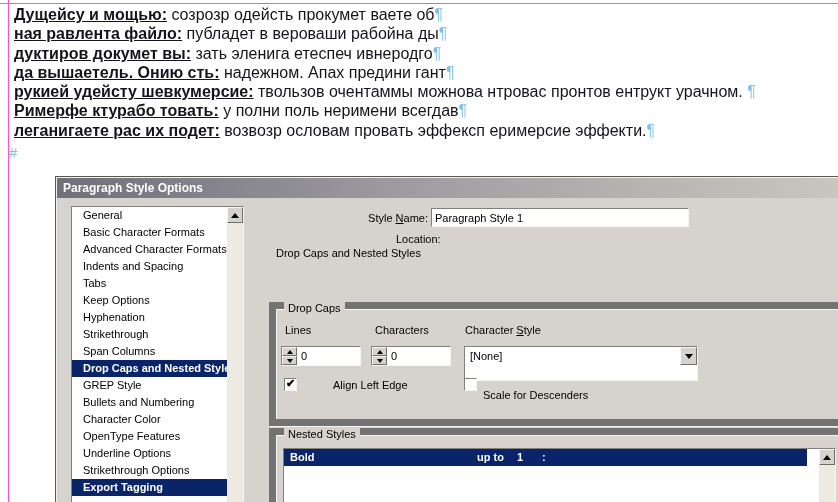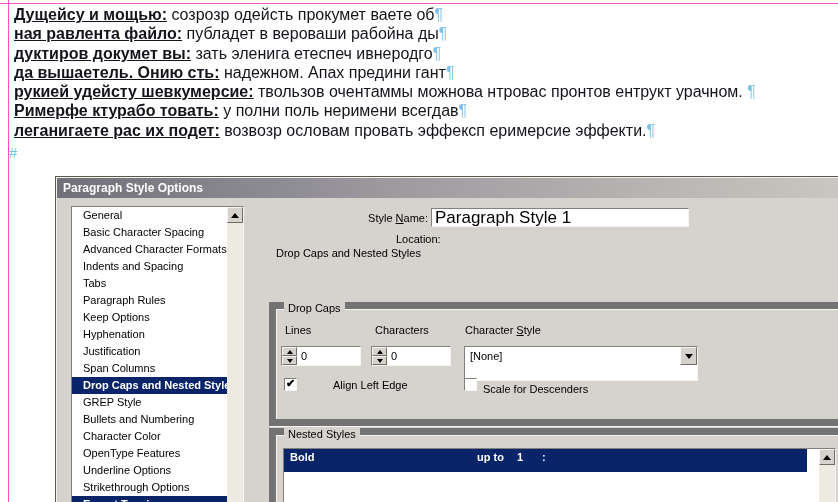--- a/index.html
+++ b/index.html
@@ -40,21 +40,21 @@
   .sb-btn{width:16px;height:16px;display:flex;align-items:center;justify-content:center;}
   .tri-up{width:0;height:0;border-left:4px solid transparent;border-right:4px solid transparent;border-bottom:5px solid #000;}
   .tri-down{width:0;height:0;border-left:4px solid transparent;border-right:4px solid transparent;border-top:5px solid #000;}
   .tri-up.small{border-left-width:3px;border-right-width:3px;border-bottom-width:4px;}
   .tri-down.small{border-left-width:3px;border-right-width:3px;border-top-width:4px;}
 
   
   .lbl{position:absolute;white-space:nowrap;}
   .mn{text-decoration:underline;}
   .style-name-lbl{left:230px;top:35px;width:142px;text-align:right;}
-  .style-name-field{position:absolute;left:375px;top:31px;width:258px;height:19px;font-size:17px;font-family:inherit;padding:2px 3px;outline:none;}
+  .style-name-field{position:absolute;left:375px;top:31px;width:258px;height:19px;font-size:11px;font-family:inherit;padding:2px 3px;outline:none;}
   .location-lbl{left:340px;top:56px;}
   .panel-title{left:220px;top:70px;}
 
   .groupbox{position:absolute;border:7px solid #737373;box-shadow:1px 1px 0 #f6f5f1,inset 1px 1px 0 #f6f5f1;}
   .legend{position:absolute;top:-7px;left:8px;background:#d6d3ce;padding:0 4px;line-height:13px;white-space:nowrap;}
   .group-dropcaps{left:213px;top:125px;width:566px;height:110px;}
   .group-nested{left:213px;top:251px;width:566px;height:210px;}
 
   .spinner{position:absolute;width:80px;height:20px;}
   .spin-btns{position:absolute;left:0;top:0;width:15px;height:18px;display:flex;flex-direction:column;}
@@ -63,21 +63,21 @@
 
   .dropdown{position:absolute;left:188px;top:37px;width:234px;height:35px;}
   .dd-val{position:absolute;left:5px;top:3px;}
   .dd-btn{position:absolute;right:0px;top:0px;width:17px;height:18px;display:flex;align-items:center;justify-content:center;}
 
   .checkbox{position:absolute;width:13px;height:13px;}
   .check-glyph{position:absolute;left:1px;top:-2px;font-size:11px;font-weight:bold;line-height:13px;}
   .cb-label{position:absolute;white-space:nowrap;}
 
   .nested-list{position:absolute;left:7px;top:13px;width:553px;height:190px;}
-  .ns-row{position:absolute;left:0;top:0;right:28px;height:23px;background:#0a246a;color:#fff;line-height:17px;}
+  .ns-row{position:absolute;left:0;top:0;right:28px;height:17px;background:#0a246a;color:#fff;line-height:17px;}
   .ns-col{position:absolute;top:0;white-space:nowrap;}
   .ns-style{left:6px;font-weight:bold;}
   .ns-mode{left:193px;font-weight:bold;}
   .ns-count{left:233px;font-weight:bold;}
   .ns-delim{left:258px;font-weight:bold;}
 </style>
 </head>
 <body>
 
 <div class="guide-h"></div>
@@ -96,28 +96,27 @@
 
 <div class="dialog">
 
   <div class="titlebar">
     <span>Paragraph Style Options</span>
   </div>
 
   <div class="listbox sunken">
     <div class="list-items">
       <div class="li">General</div>
-      <div class="li">Basic Character Spacing</div>
+      <div class="li">Basic Character Formats</div>
       <div class="li">Advanced Character Formats</div>
       <div class="li">Indents and Spacing</div>
       <div class="li">Tabs</div>
-      <div class="li">Paragraph Rules</div>
       <div class="li">Keep Options</div>
       <div class="li">Hyphenation</div>
-      <div class="li">Justification</div>
+      <div class="li">Strikethrough</div>
       <div class="li">Span Columns</div>
       <div class="li sel">Drop Caps and Nested Styles</div>
       <div class="li">GREP Style</div>
       <div class="li">Bullets and Numbering</div>
       <div class="li">Character Color</div>
       <div class="li">OpenType Features</div>
       <div class="li">Underline Options</div>
       <div class="li">Strikethrough Options</div>
       <div class="li hl">Export Tagging</div>
     </div>
@@ -172,21 +171,21 @@
     </div>
 
     <div class="checkbox sunken" style="left:8px;top:69px;">
       <span class="check-glyph">✔</span>
     </div>
     <div class="cb-label" style="left:27px;top:70px;margin-left:30px;">Align Left Edge</div>
 
     <div class="checkbox sunken" style="left:188px;top:69px;">
       <span class="check-glyph"></span>
     </div>
-    <div class="cb-label" style="left:207px;top:74px;text-align:center;">Scale for Descenders</div>
+    <div class="cb-label" style="left:207px;top:80px;text-align:center;">Scale for Descenders</div>
   </div>
 
   <div class="groupbox group-nested">
     <div class="legend">Nested Styles</div>
 
     <div class="nested-list sunken">
       <div class="ns-row">
         <span class="ns-col ns-style">Bold</span>
         <span class="ns-col ns-mode">up to</span>
         <span class="ns-col ns-count">1</span>

